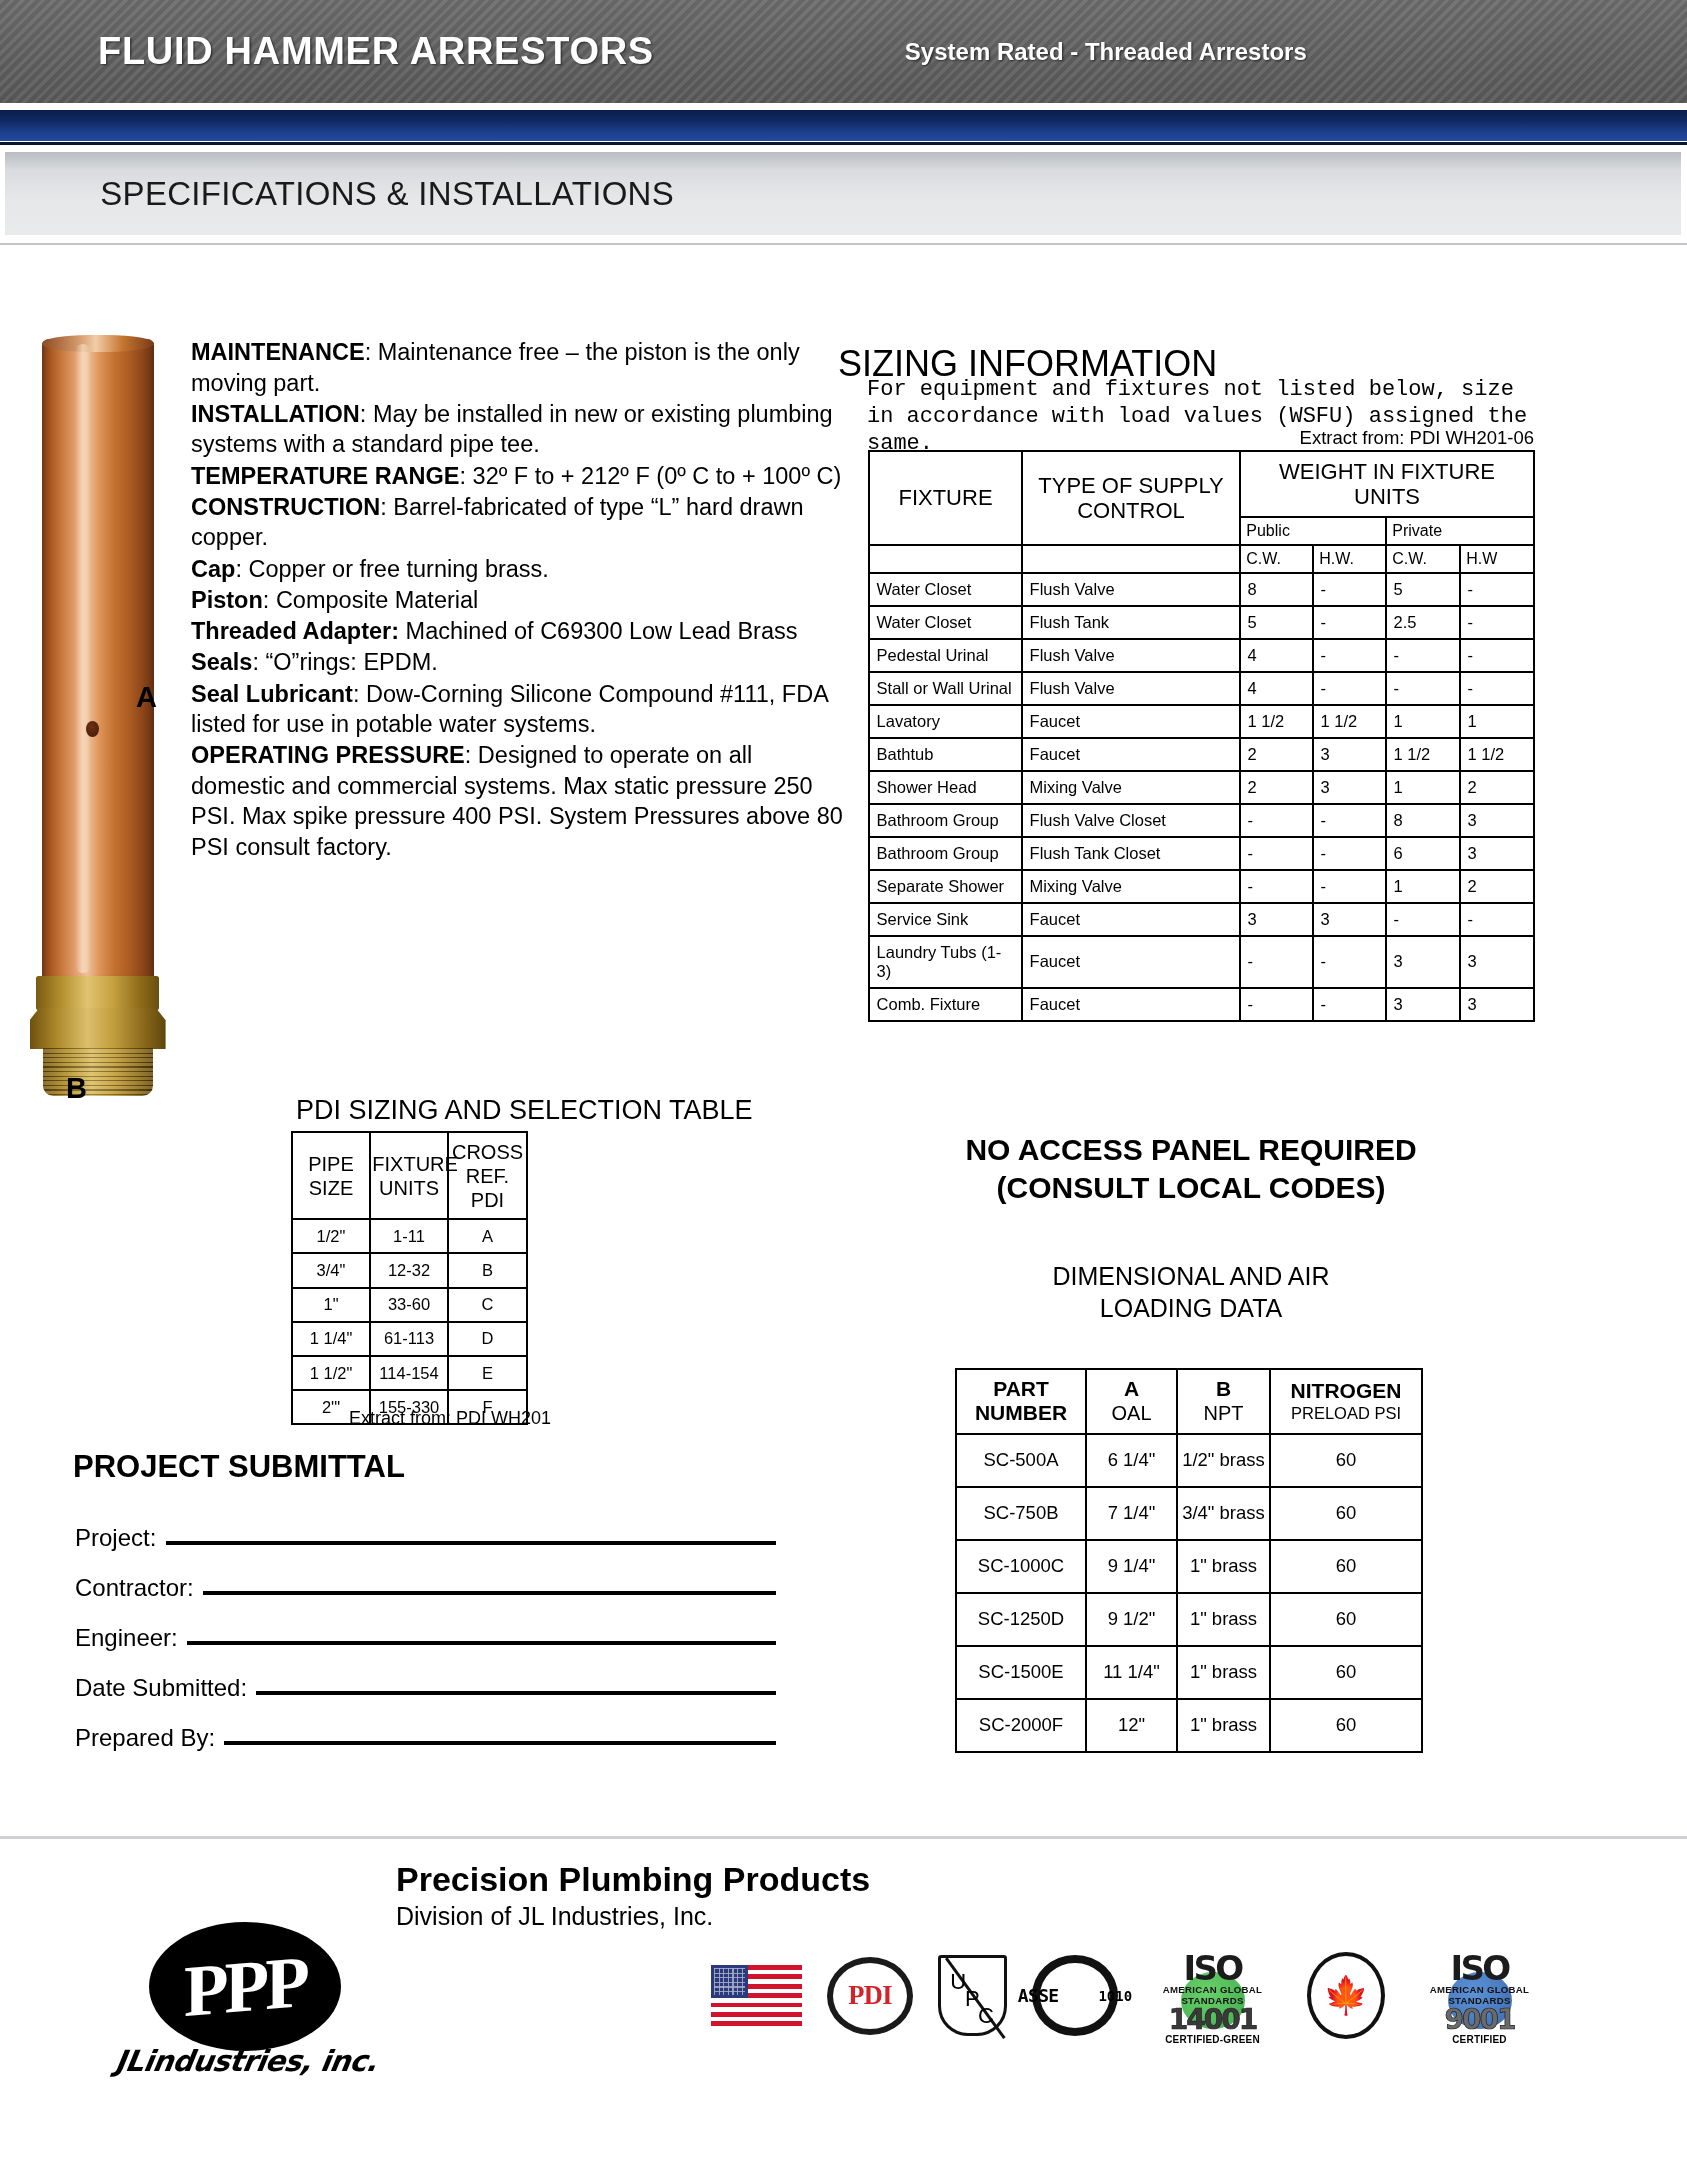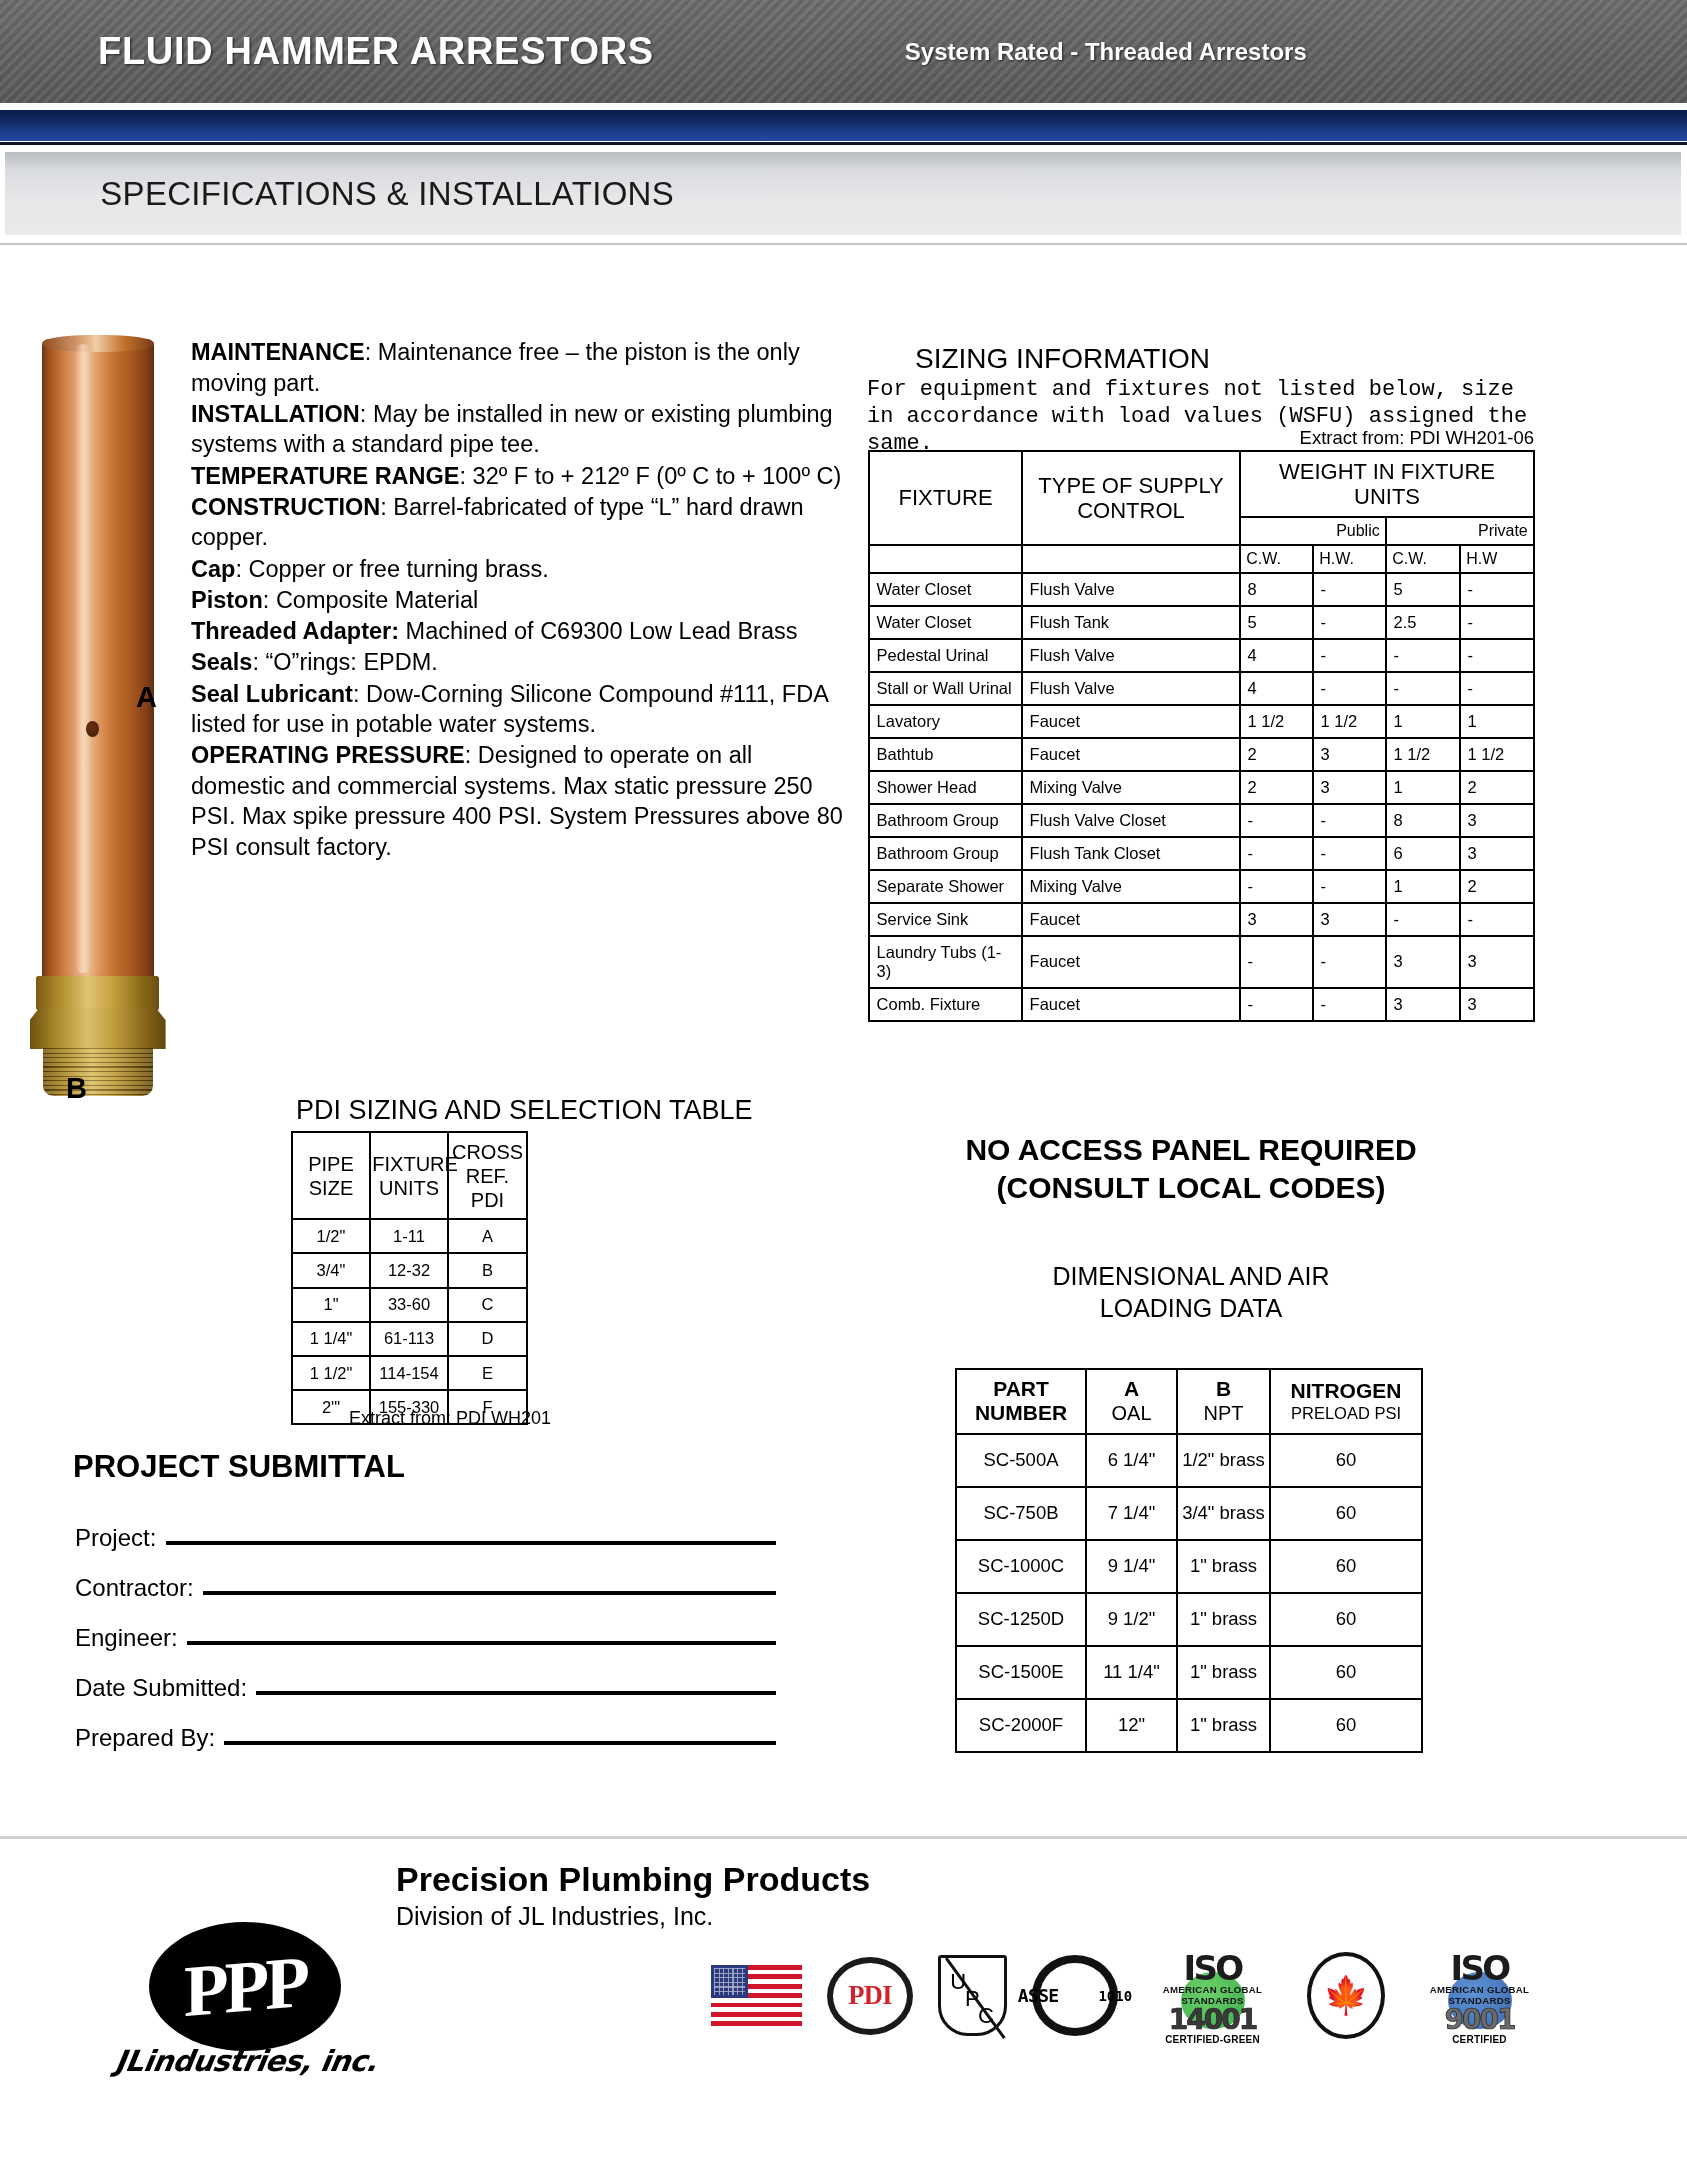--- a/index.html
+++ b/index.html
@@ -111,42 +111,42 @@
   
   .spec-col {
     position: absolute; left: 191px; top: 337px; width: 652px;
     font-size: 23.5px; line-height: 1.30; text-align: left;
   }
   .spec-col p { margin: 0 0 0.7px 0; }
   .spec-col b { font-weight: bold; }
 
   
   .sizing-head {
-    position: absolute; left: 915px; top: 343px; font-size: 28px;
+    position: absolute; left: 838px; top: 343px; font-size: 36px;
   }
   .sizing-sub {
     position: absolute; left: 867px; top: 377px; width: 668px;
     font-size: 22px; line-height: 1.22; font-family: Liberation Mono, monospace;
   }
   .extract1 {
     position: absolute; left: 867px; top: 427px; width: 667px;
     font-size: 18.5px; text-align: right;
   }
 
   
   .fixtbl {
     position: absolute; left: 868px; top: 450px; width: 666px;
     border-collapse: collapse; table-layout: fixed;
   }
   .fixtbl td, .fixtbl th {
     border: 2px solid #000; padding: 0; font-weight: normal;
   }
   .fixtbl .hcell { font-size: 22px; text-align: center; line-height: 1.15; padding: 6.6px 2.6px; }
   .fixtbl .blank { border-left: 2px solid #000; border-bottom: none; border-top: none; }
-  .fixtbl .subcap { font-size: 16px; text-align: right; padding: 4px 5.3px; height: 26.5px; }
+  .fixtbl .subcap { font-size: 16px; text-align: left; padding: 4px 5.3px; height: 26.5px; }
   .fixtbl .subcw { font-size: 16px; text-align: left; padding: 4px 5.3px; height: 26.5px; }
   .fixtbl .drow td { font-size: 16.5px; padding: 6px 6.6px; height: 29px; }
   .fixtbl .num { text-align: left; padding-left: 8px; }
 
   
   .pdi-title {
     position: absolute; left: 296px; top: 1095px; font-size: 27px;
   }
   .pditbl {
     position: absolute; left: 291px; top: 1131px; width: 236px;

